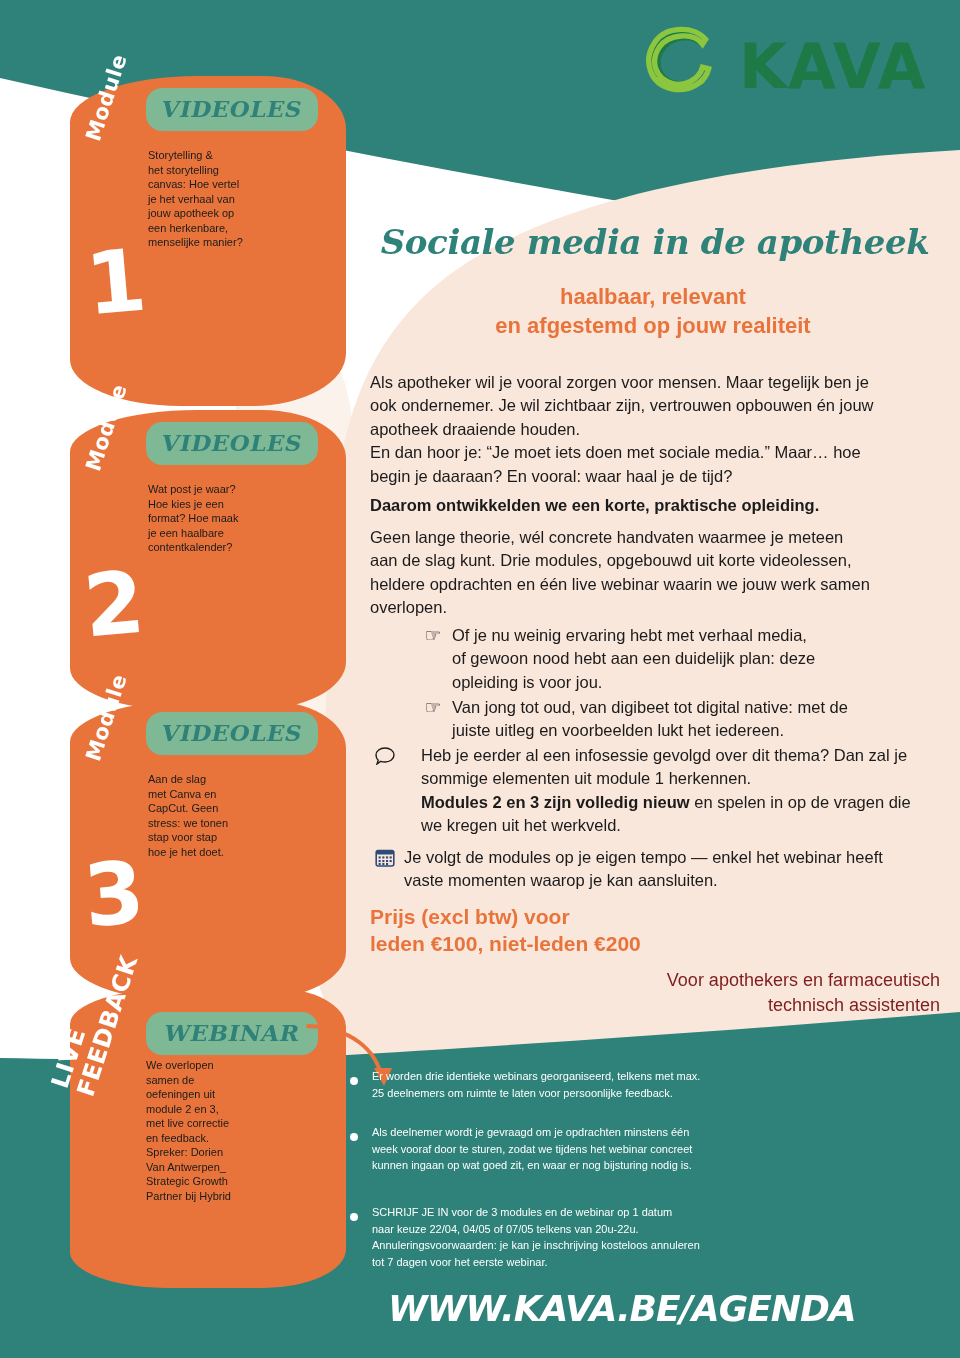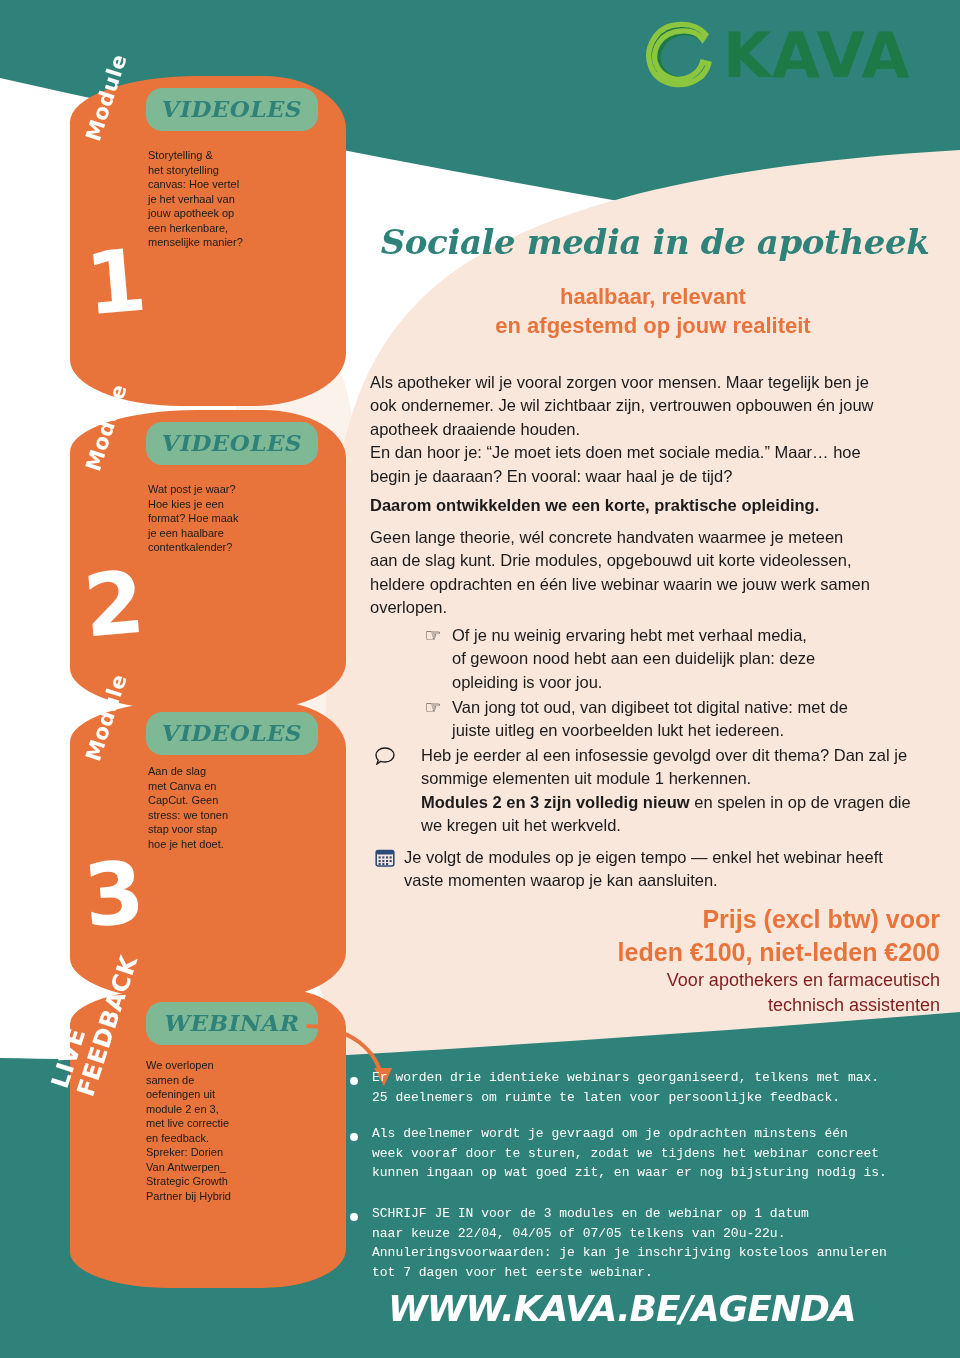--- a/index.html
+++ b/index.html
@@ -17,21 +17,21 @@
   }
 
   
   .bg-layer { position: absolute; inset: 0; }
   .bg-layer svg { display: block; width: 960px; height: 1358px; }
 
   
   .logo-wrap {
     position: absolute; top: 14px; left: 645px;
     width: 300px; height: 84px;
-    display: flex; align-items: center; gap: 0;
+    display: flex; align-items: flex-end; gap: 16px;
   }
   .logo-mark { width: 78px; height: 74px; flex: none; }
   .logo-text {
     font-family: "DejaVu Sans", sans-serif;
     font-size: 62px; font-weight: 700;
     letter-spacing: 1px;
     color: #1D7A46;
     line-height: 1;
   }
 
@@ -157,24 +157,24 @@
     font-size: 16.5px;
     line-height: 1.42;
     color: #1b1b1b;
     white-space: pre-line;
   }
   .icon-row .txt b { font-weight: 700; }
   .cal-ico { width: 20px; height: 20px; flex: none; margin-top: 2px; }
 
   .price {
     position: absolute; left: 370px; top: 903px; width: 570px;
-    text-align: right;
-    font-family: "Liberation Sans", sans-serif;
-    font-weight: 700;
-    font-size: 25px;
+    text-align: left;
+    font-family: "Liberation Sans", sans-serif;
+    font-weight: 700;
+    font-size: 21px;
     line-height: 1.3;
     color: #E8743B;
     white-space: pre-line;
   }
   .price-sub {
     position: absolute; left: 370px; top: 968px; width: 570px;
     text-align: right;
     font-family: "Liberation Sans", sans-serif;
     font-size: 18px;
     line-height: 1.38;
@@ -190,22 +190,22 @@
     align-items: flex-start;
     width: 575px;
   }
   .tb-item .dot {
     flex: none; width: 8px; height: 8px;
     border-radius: 50%;
     background: #ffffff;
     margin-top: 9px;
   }
   .tb-item .tb-txt {
-    font-family: Liberation Mono, monospace;
-    font-size: 13px;
+    font-family: Liberation Sans, sans-serif;
+    font-size: 11px;
     line-height: 1.5;
     color: #ffffff;
     white-space: pre-line;
   }
   .url {
     position: absolute; left: 388px; top: 1288px;
     font-family: "DejaVu Sans", sans-serif;
     font-weight: 700;
     font-style: italic;
     font-size: 36px;
@@ -274,31 +274,31 @@
 format? Hoe maak
 je een haalbare
 contentkalender?</div>
   </div>
 
   <div class="module-card" style="left:70px; top:700px; height:300px;">
     <div class="card-blob"></div>
     <div class="badge" style="left:76px; top:12px; width:172px;">VIDEOLES</div>
     <div class="side-label" style="left:34px; top:40px;">Module</div>
     <div class="big-number" style="left:14px; top:160px;">3</div>
-    <div class="card-body" style="left:78px; top:64px;">Aan de slag
+    <div class="card-body" style="left:78px; top:72px;">Aan de slag
 met Canva en
 CapCut. Geen
 stress: we tonen
 stap voor stap
 hoe je het doet.</div>
   </div>
 
   <div class="module-card" style="left:70px; top:988px; height:300px;">
     <div class="card-blob tall"></div>
-    <div class="badge" style="left:76px; top:14px; width:172px;">WEBINAR</div>
+    <div class="badge" style="left:76px; top:24px; width:172px;">WEBINAR</div>
     <div class="lf-stack" style="left:28px; top:58px;">
       <div>LIVE</div>
       <div>FEEDBACK</div>
     </div>
     <div class="card-body" style="left:76px; top:70px; width:166px;">We overlopen
 samen de
 oefeningen uit
 module 2 en 3,
 met live correctie
 en feedback.

